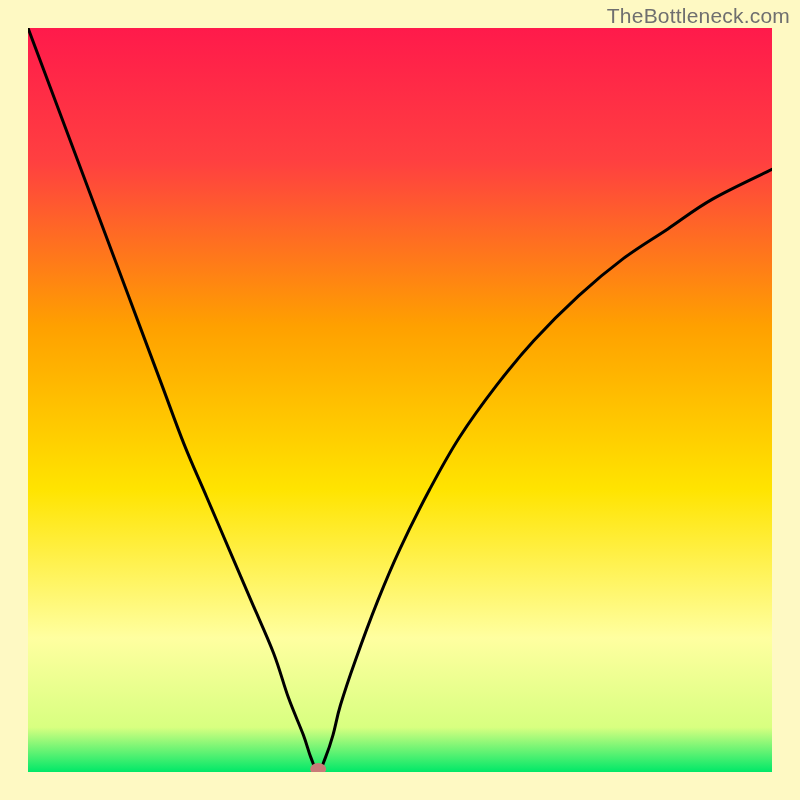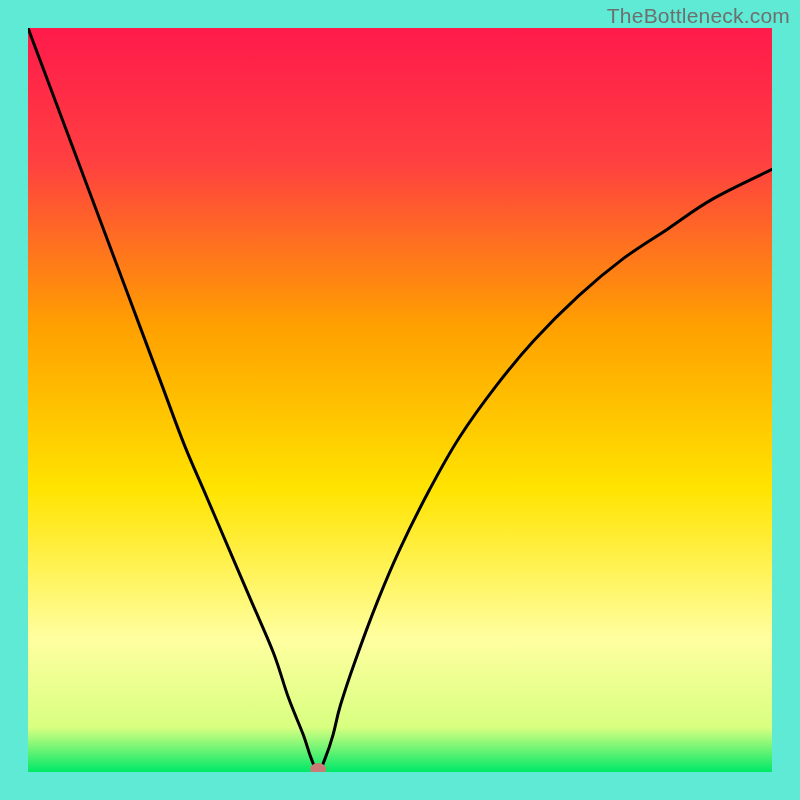--- a/index.html
+++ b/index.html
@@ -8,21 +8,21 @@
     width: 800px;
     height: 800px;
     overflow: hidden;
     background: #000;
     font-family: Arial, Helvetica, sans-serif;
   }
   .frame {
     position: absolute;
     left: 0; top: 0;
     width: 800px; height: 800px;
-    background: #5eead4;
+    background: #fef9c3;
   }
   .plot-area {
     position: absolute;
     left: 28px;
     top: 28px;
     width: 744px;
     height: 744px;
     overflow: hidden;
   }
   .watermark {

